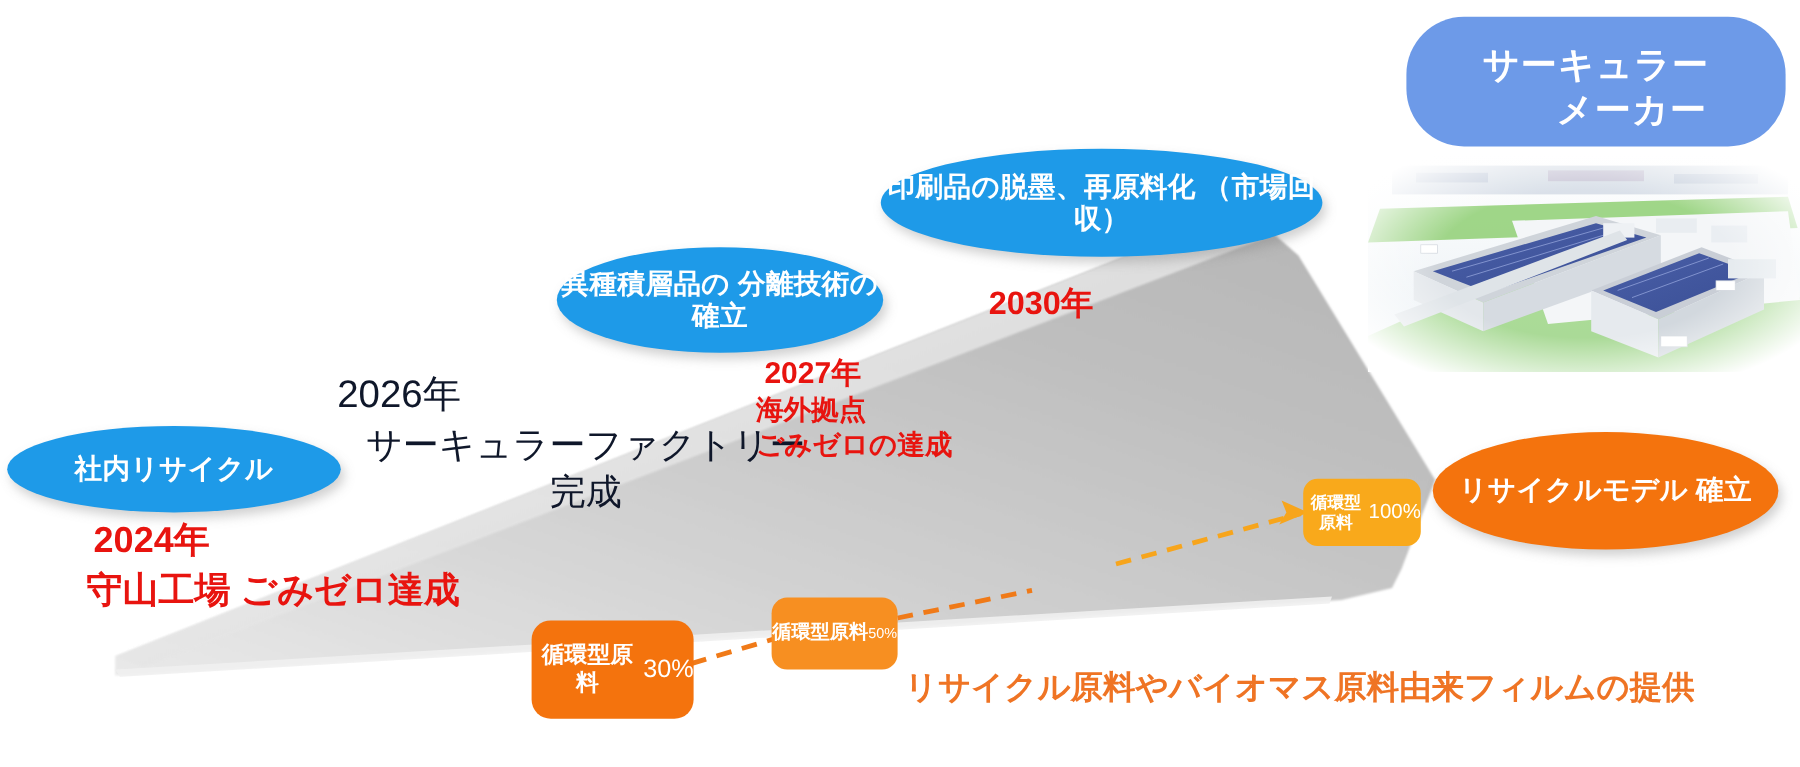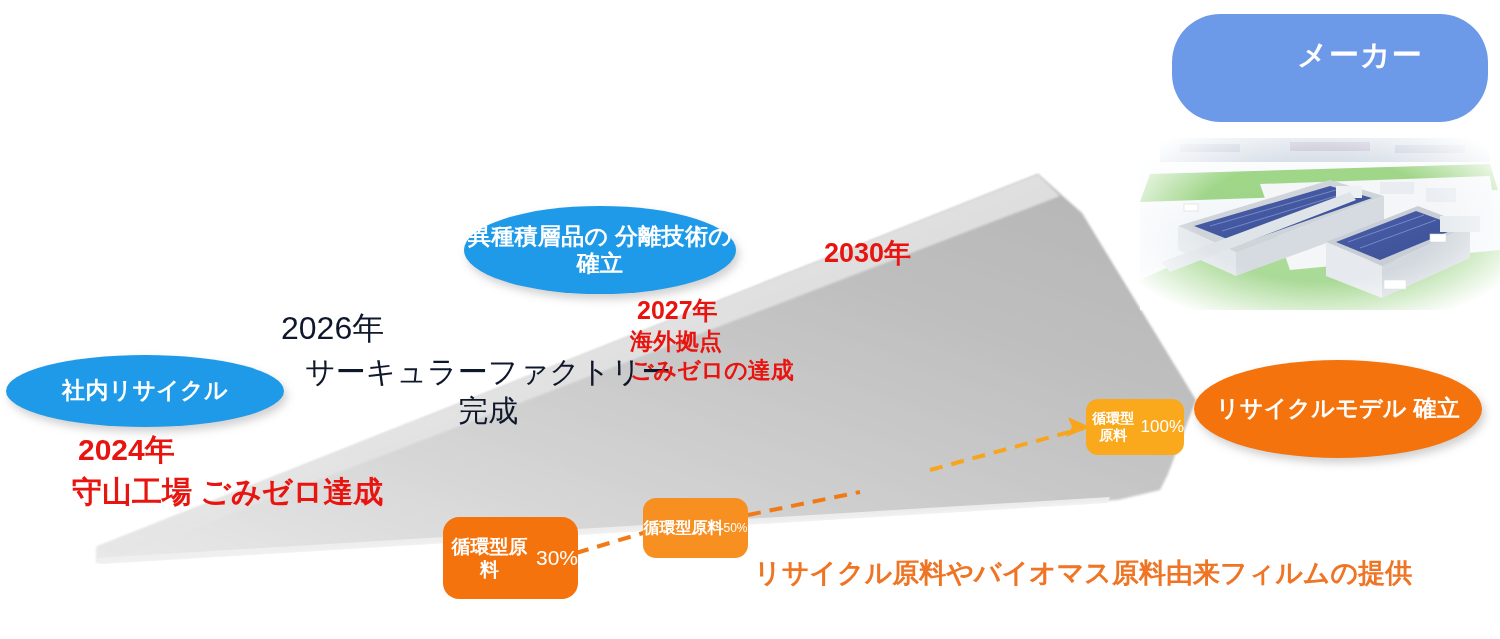--- a/index.html
+++ b/index.html
@@ -163,32 +163,37 @@
   </div>
 
   <svg class="layer" viewBox="0 0 1500 639" width="1500" height="639">
     <polyline points="576,553 660,528" fill="none" stroke="#f07a18" stroke-width="4" stroke-dasharray="13 9" stroke-linecap="butt"></polyline>
     <polyline points="748,515 860,492" fill="none" stroke="#f07a18" stroke-width="4" stroke-dasharray="13 9" stroke-linecap="butt"></polyline>
     <polyline points="930,470 1084,428" fill="none" stroke="#f7a51c" stroke-width="4" stroke-dasharray="13 9" stroke-linecap="butt"></polyline>
     <polygon points="1090,427 1068,417 1072,427 1066,437" fill="#f7a51c"></polygon>
   </svg>
 
   <div class="bubble capsule" style="left:1172px;top:14px;width:316px;height:108px;font-size:30px;display:block;padding-top:22px;">
+    <div style="text-align:center;">サーキュラー</div>
     <div style="text-align:center;padding-left:60px;">メーカー</div>
   </div>
 
   <div class="bubble ellipse blue shadow-soft" style="left:6px;top:355px;width:278px;height:72px;font-size:23px;">
     <span>社内リサイクル</span>
   </div>
 
   <div class="bubble ellipse blue shadow-soft" style="left:464px;top:206px;width:272px;height:88px;font-size:23px;">
     <span>異種積層品の
 分離技術の確立</span>
   </div>
 
+  <div class="bubble ellipse blue shadow-soft" style="left:734px;top:124px;width:368px;height:90px;font-size:23px;">
+    <span>印刷品の脱墨、再原料化
+（市場回収）</span>
+  </div>
 
   <div class="bubble ellipse orange shadow-soft" style="left:1194px;top:360px;width:288px;height:98px;font-size:23px;">
     <span>リサイクルモデル
 確立</span>
   </div>
 
 
   <div class="txt red" style="left:78px;top:430px;font-size:30px;">2024年</div>
   <div class="txt red" style="left:72px;top:472px;font-size:30px;">守山工場 ごみゼロ達成</div>
 

